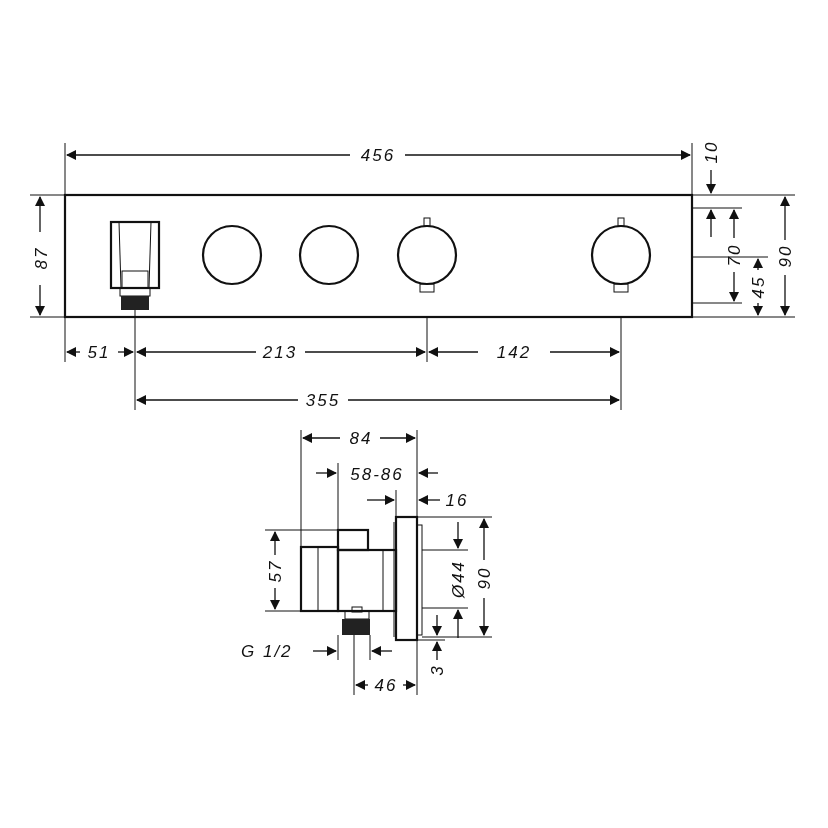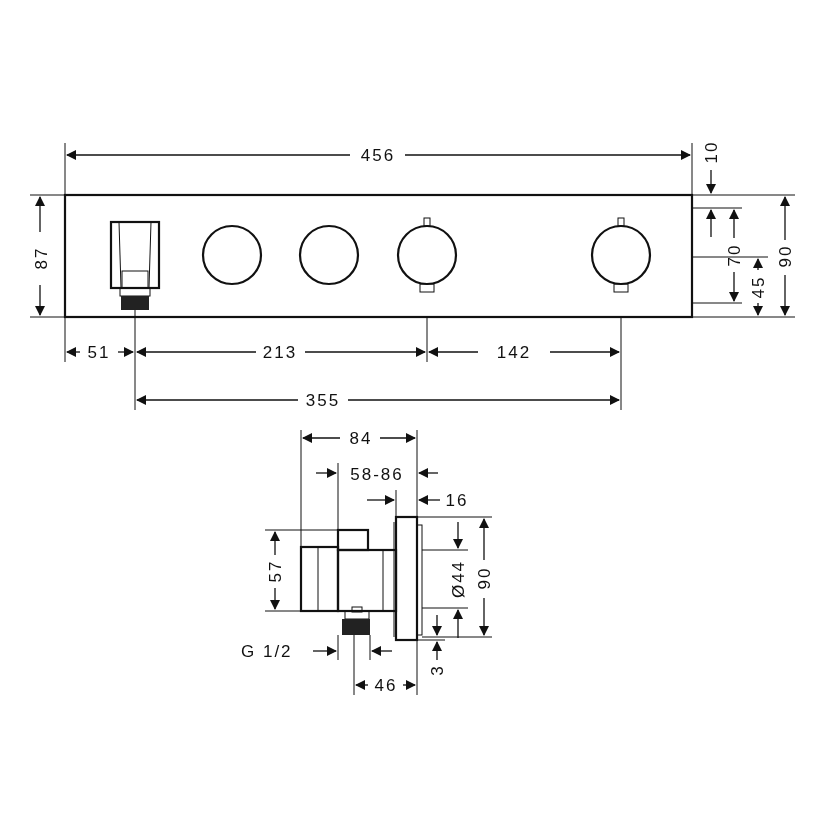--- a/index.html
+++ b/index.html
@@ -1,16 +1,16 @@
 <!DOCTYPE html>
 <html><head>
 <meta charset="utf-8">
 <style>
   html, body { margin: 0; padding: 0; background: #ffffff; }
-  #canvas { position: relative; width: 828px; height: 802px; background: #ffffff; overflow: hidden; }
+  #canvas { position: relative; width: 828px; height: 802px; background: #ffffff; overflow: hidden; font-style: italic; }
   svg { position: absolute; left: 0; top: 0; }
   .ln { stroke: #111; stroke-width: 1.3; fill: none; }
   .thin { stroke: #111; stroke-width: 1; fill: none; }
   .thick { stroke: #111; stroke-width: 2.2; fill: none; }
   .ah { fill: #111; }
   .dim { font-family: "Liberation Sans", sans-serif; font-size: 17px; fill: #111; letter-spacing: 2px; }
 </style>
 </head>
 <body>
 

